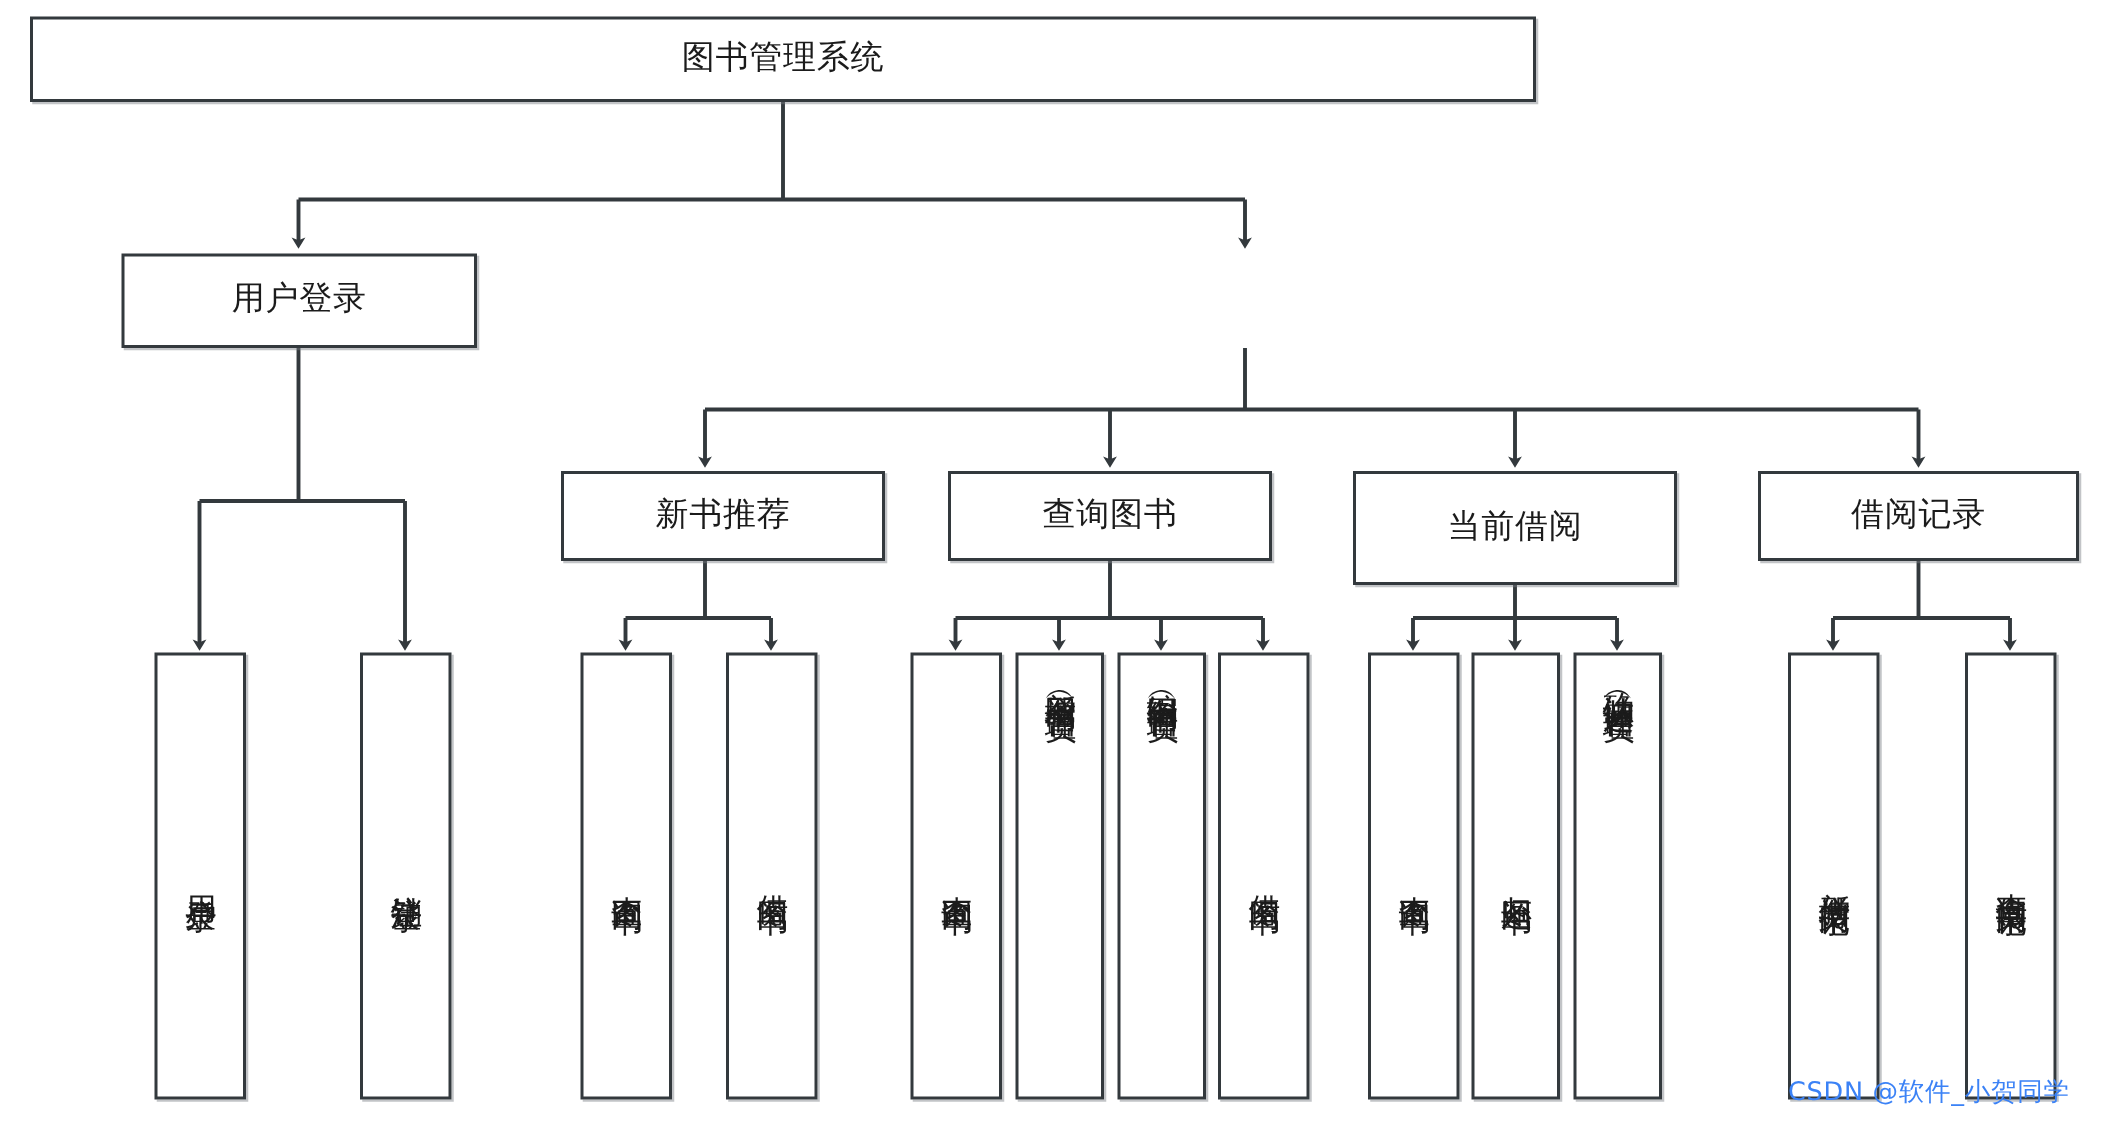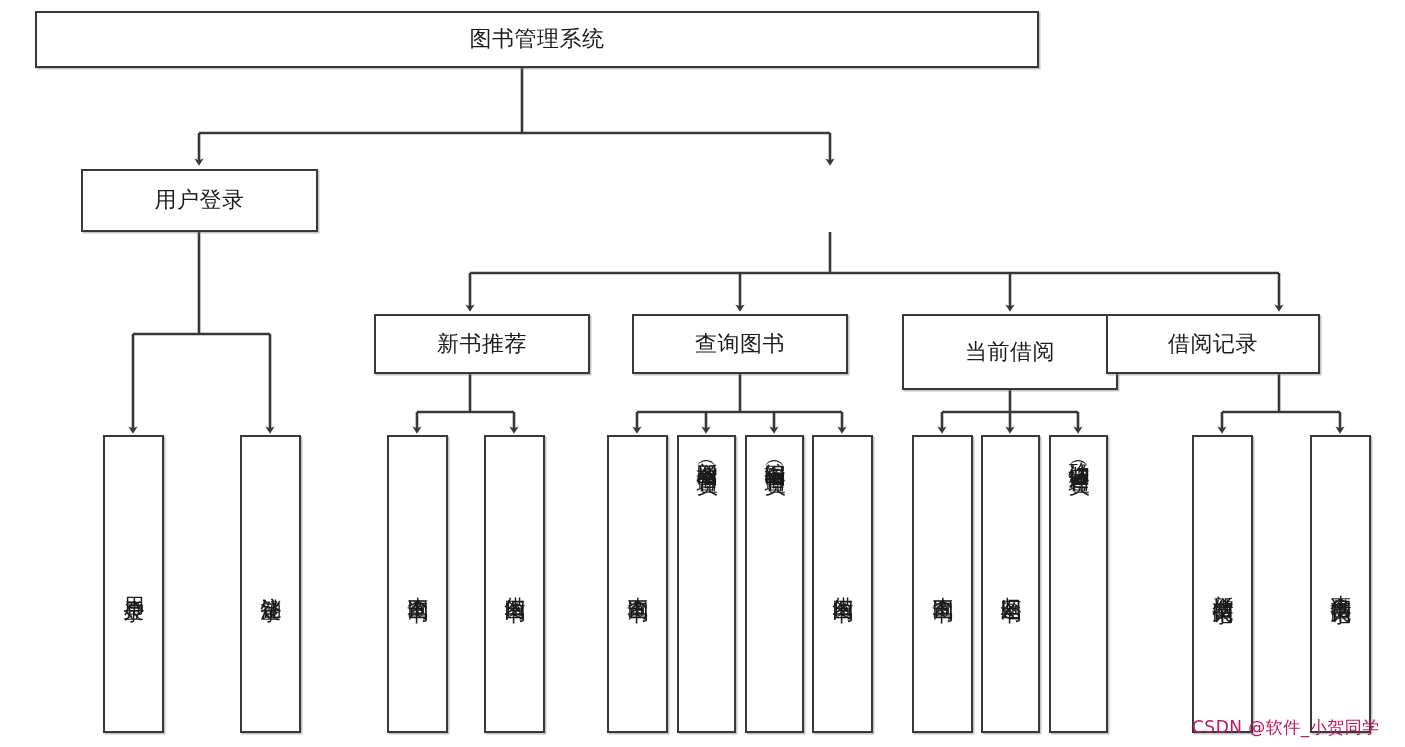--- a/index.html
+++ b/index.html
@@ -59,21 +59,21 @@
     letter-spacing: 2px;
     white-space: nowrap;
   }
   .node.vert.centered {
     align-items: center;
     padding-top: 0;
   }
   .watermark {
     position: absolute;
     font-size: 17px;
-    color: #be185d;
+    color: #3b82f6;
     white-space: nowrap;
     letter-spacing: 0.5px;
     user-select: none;
   }
 </style>
 </head>
 <body>
 
 <div id="canvas">
 
@@ -122,42 +122,42 @@
     <path class="ln-a" d="M942,412 L942,430"></path>
     <path class="ln-a" d="M1010,412 L1010,430"></path>
     <path class="ln-a" d="M1078,412 L1078,430"></path>
 
     <path class="ln" d="M1279,374 L1279,412"></path>
     <path class="ln" d="M1222,412 L1340,412"></path>
     <path class="ln-a" d="M1222,412 L1222,430"></path>
     <path class="ln-a" d="M1340,412 L1340,430"></path>
   </svg>
 
-  <div class="node horiz" style="left:20px; top:11px; width:1004px; height:57px;margin-left:15px;">
+  <div class="node horiz" style="left:20px; top:11px; width:1004px; height:57px;">
     <span class="label">图书管理系统</span>
   </div>
 
   <div class="node horiz" style="left:81px; top:169px; width:237px; height:63px;">
     <span class="label">用户登录</span>
   </div>
 
 
   <div class="node horiz" style="left:374px; top:314px; width:216px; height:60px;">
     <span class="label">新书推荐</span>
   </div>
 
   <div class="node horiz" style="left:632px; top:314px; width:216px; height:60px;">
     <span class="label">查询图书</span>
   </div>
 
   <div class="node horiz" style="left:902px; top:314px; width:216px; height:76px;">
     <span class="label">当前借阅</span>
   </div>
 
-  <div class="node horiz" style="left:1106px; top:314px; width:214px; height:60px;">
+  <div class="node horiz" style="left:1172px; top:314px; width:214px; height:60px;">
     <span class="label">借阅记录</span>
   </div>
 
   <div class="node vert centered" style="left:103px; top:435px; width:61px; height:298px;">
     <span class="label">用户登录</span>
   </div>
 
   <div class="node vert centered" style="left:240px; top:435px; width:61px; height:298px;">
     <span class="label">注销登录</span>
   </div>

